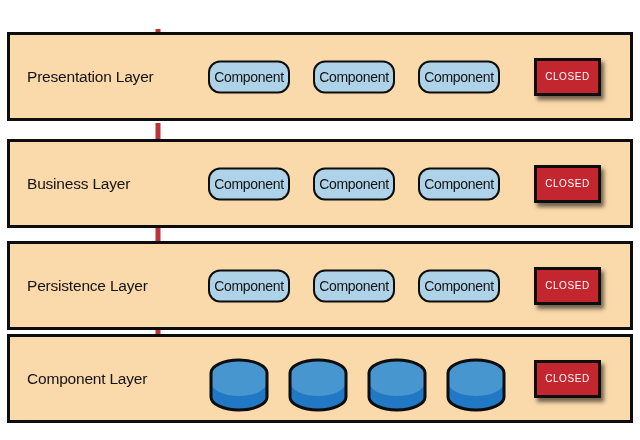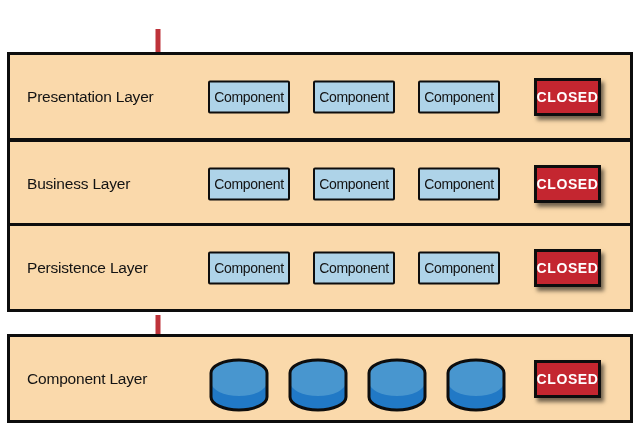--- a/index.html
+++ b/index.html
@@ -33,32 +33,32 @@
     font-size: 15.5px; font-weight: 500; letter-spacing: -0.2px;
     white-space: nowrap;
   }
   .components-row {
     position: absolute; left: 198px; top: 50%; transform: translateY(-50%);
     display: flex; gap: 23px;
   }
   .component {
     box-sizing: border-box; width: 82px; height: 33px;
     background: var(--component_bg);
-    border: 2.5px solid var(--border); border-radius: 2px;
+    border: 2.5px solid var(--border); border-radius: 12px;
     display: flex; align-items: center; justify-content: center;
     font-size: 14px; font-weight: 500; letter-spacing: -0.3px;
   }
   .closed {
     position: absolute; right: 29px; top: 50%; transform: translateY(-50%);
     box-sizing: border-box; width: 67px; height: 38px;
     background: var(--closed_bg);
     border: 3px solid var(--border);
     box-shadow: 3px 4px 4px rgba(0,0,0,0.55);
     display: flex; align-items: center; justify-content: center;
-    color: #ffffff; font-size: 14px; font-weight: 700; letter-spacing: 0.6px;
+    color: #ffffff; font-size: 10px; font-weight: 400; letter-spacing: 0.6px;
   }
   .db-row {
     position: absolute; left: 198px; top: 20px;
     display: flex; gap: 17px;
   }
   .cylinder .cyl-top { fill: var(--cylinder_top); }
   .cylinder .cyl-body { fill: var(--cylinder_body); }
   .cylinder .cyl-outline { fill: none; stroke: var(--border); stroke-width: 3; }
 </style>
 </head>
@@ -77,41 +77,41 @@
   </svg>
   <svg class="flow-arrow" style="left:145px; top:219px;" width="26" height="60" viewBox="0 0 26 60">
     <rect x="10.5" y="0" width="5" height="41"></rect>
     <polygon points="1,39 25,39 13,60"></polygon>
   </svg>
   <svg class="flow-arrow" style="left:145px; top:315px;" width="26" height="60" viewBox="0 0 26 60">
     <rect x="10.5" y="0" width="5" height="41"></rect>
     <polygon points="1,39 25,39 13,60"></polygon>
   </svg>
 
-  <section class="layer" style="top:52px;">
+  <section class="layer" style="top:32px;">
     <span class="layer-label">Presentation Layer</span>
     <div class="components-row">
       <div class="component">Component</div>
       <div class="component">Component</div>
       <div class="component">Component</div>
     </div>
     <div class="closed">CLOSED</div>
   </section>
 
   <section class="layer" style="top:139px;padding-left:48px;">
     <span class="layer-label">Business Layer</span>
     <div class="components-row">
       <div class="component">Component</div>
       <div class="component">Component</div>
       <div class="component">Component</div>
     </div>
     <div class="closed">CLOSED</div>
   </section>
 
-  <section class="layer" style="top:223px;">
+  <section class="layer" style="top:241px;">
     <span class="layer-label">Persistence Layer</span>
     <div class="components-row">
       <div class="component">Component</div>
       <div class="component">Component</div>
       <div class="component">Component</div>
     </div>
     <div class="closed">CLOSED</div>
   </section>
 
   <section class="layer" style="top:334px;">

